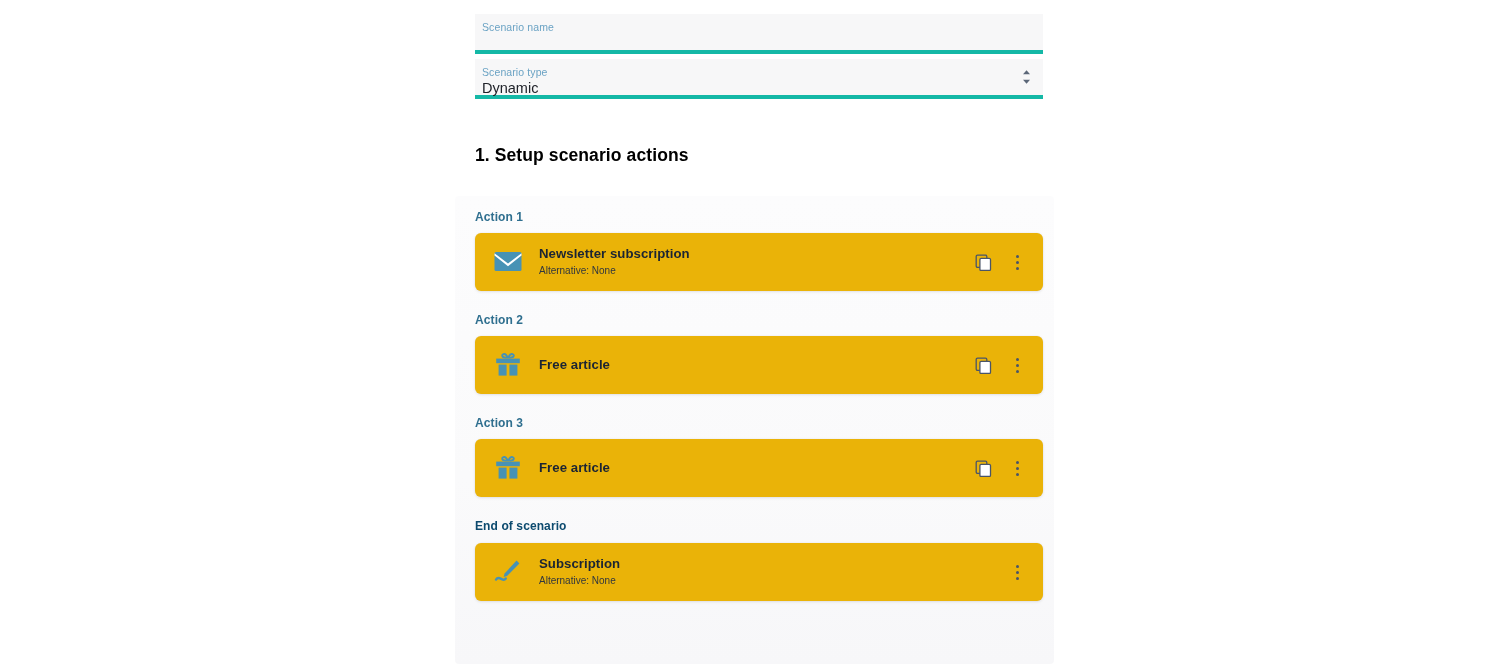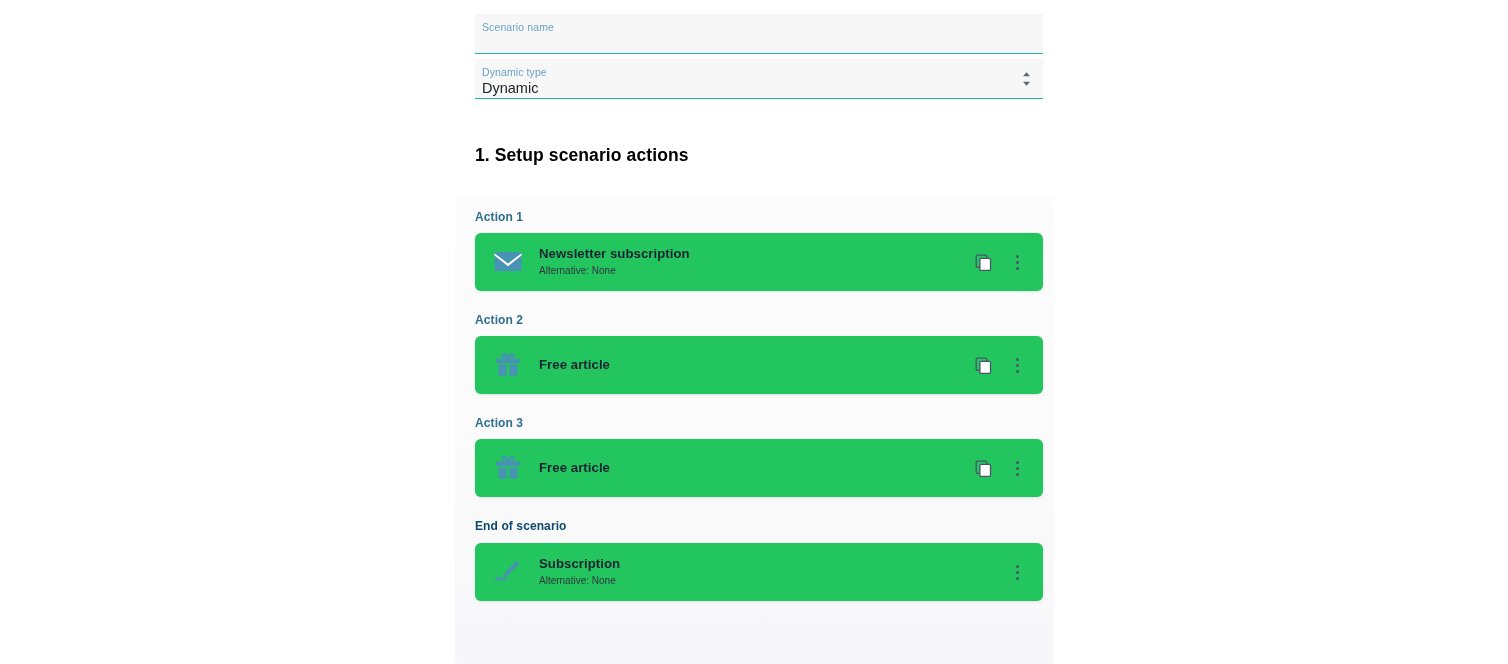--- a/index.html
+++ b/index.html
@@ -25,21 +25,21 @@
     position: absolute;
     left: 475px;
     top: 0;
     width: 568px;
   }
 
   
   .field {
     position: relative;
     background: #f7f7f8;
-    border-bottom: 1px solid #14b8a6;
+    border-bottom: 4px solid #14b8a6;
     height: 38px;
     padding: 7px 12px 0 7px;
     box-sizing: border-box;
   }
   .field.name  { margin-top: 14px; height: 40px; }
   .field.type  { margin-top: 5px;  height: 40px; }
 
   .field-label {
     font-size: 10.5px;
     color: #6ba3c4;
@@ -101,21 +101,21 @@
     color: #2f6f8f;
     letter-spacing: .1px;
     margin-bottom: 9px;
   }
   .group-label.end {
     color: #0c4a6e;
     margin-bottom: 10px;
   }
 
   .card {
-    background: #22c55e;
+    background: #eab308;
     border-radius: 6px;
     box-shadow: 0 1px 3px rgba(20,30,50,.10), 0 0 0 .5px rgba(20,30,50,.03);
     height: 58px;
     display: flex;
     align-items: center;
     padding: 0 14px 0 16px;
     box-sizing: border-box;
   }
 
   .card-icon {
@@ -182,21 +182,21 @@
 
   <div class="panel"></div>
 
   <div class="column">
 
     <div class="field name">
       <div class="field-label">Scenario name</div>
     </div>
 
     <div class="field type">
-      <div class="field-label">Dynamic type</div>
+      <div class="field-label">Scenario type</div>
       <div class="field-value">Dynamic</div>
       <span class="select-caret">
         <svg width="11" height="16" viewBox="0 0 11 16" aria-hidden="true">
           <path d="M5.5 1.2 L9 5.2 L2 5.2 Z" fill="#5b6778"></path>
           <path d="M5.5 14.8 L9 10.8 L2 10.8 Z" fill="#5b6778"></path>
         </svg>
       </span>
     </div>
 
     <div class="section-title">1. Setup scenario actions</div>

